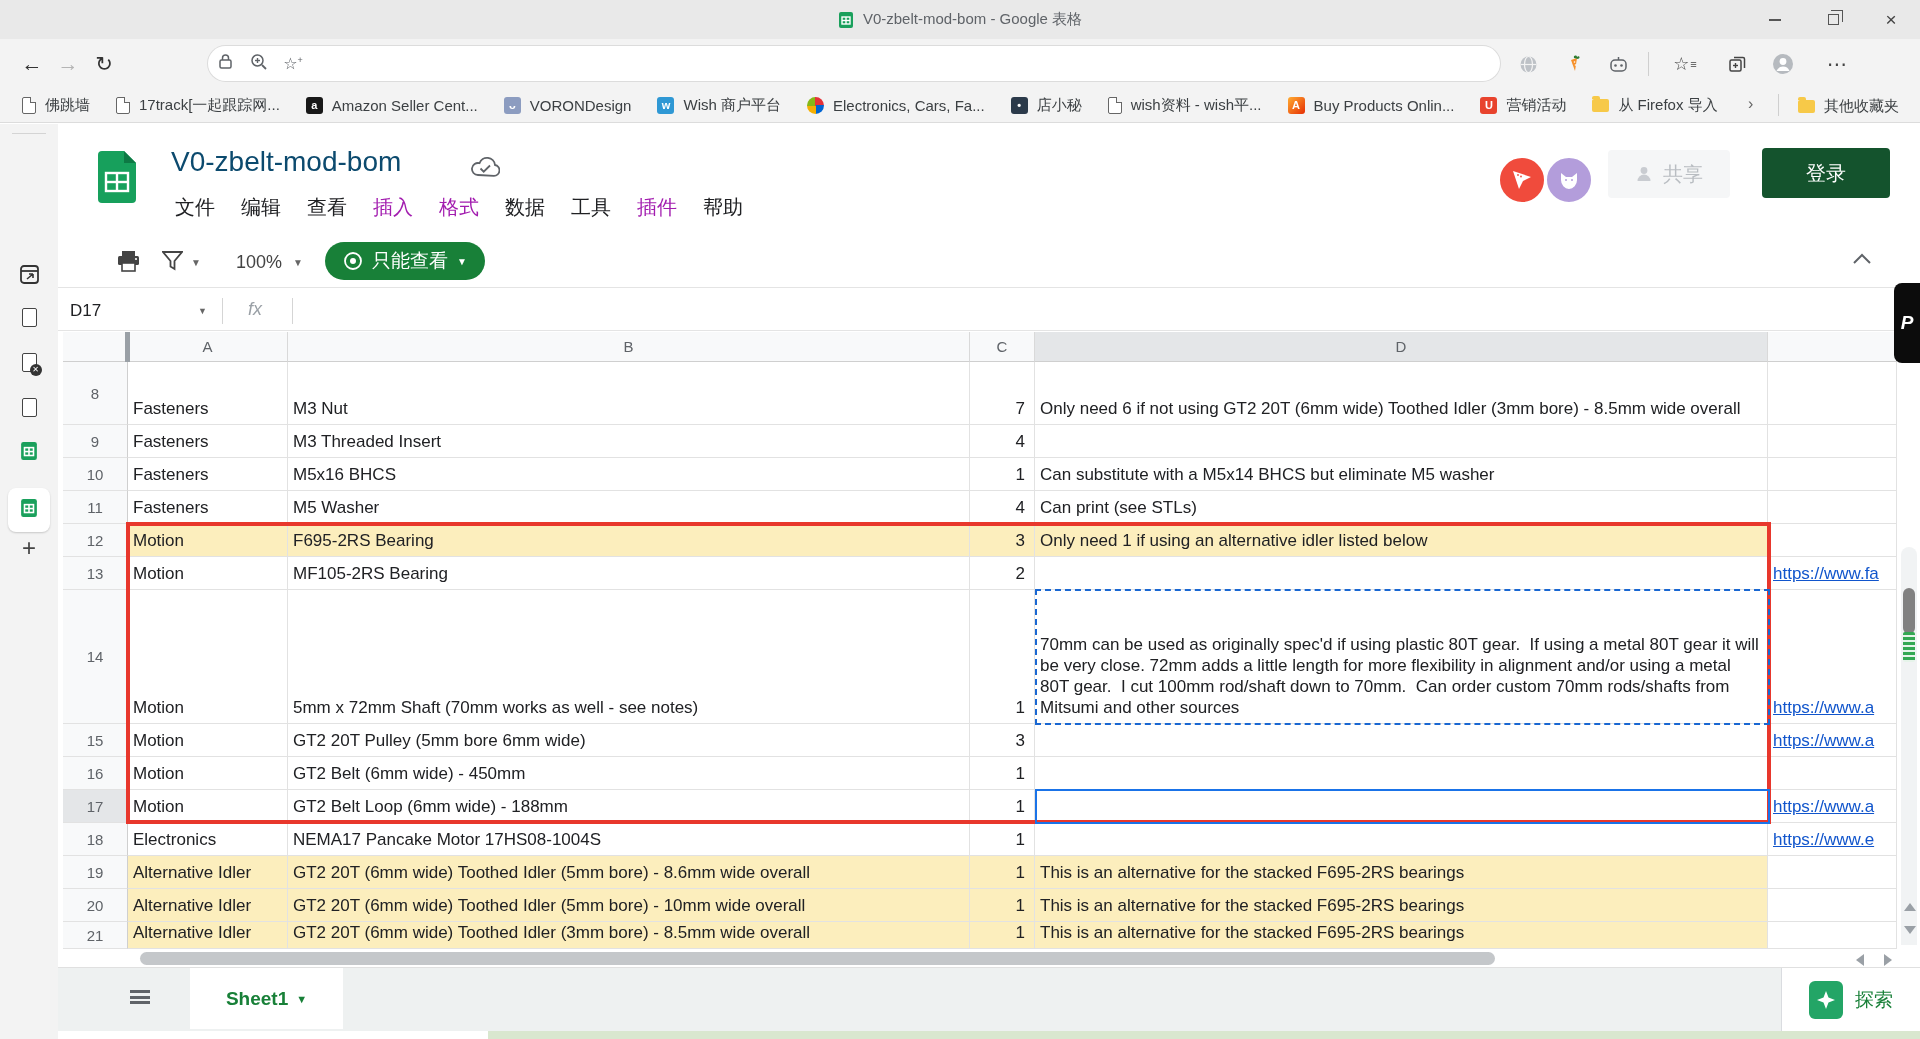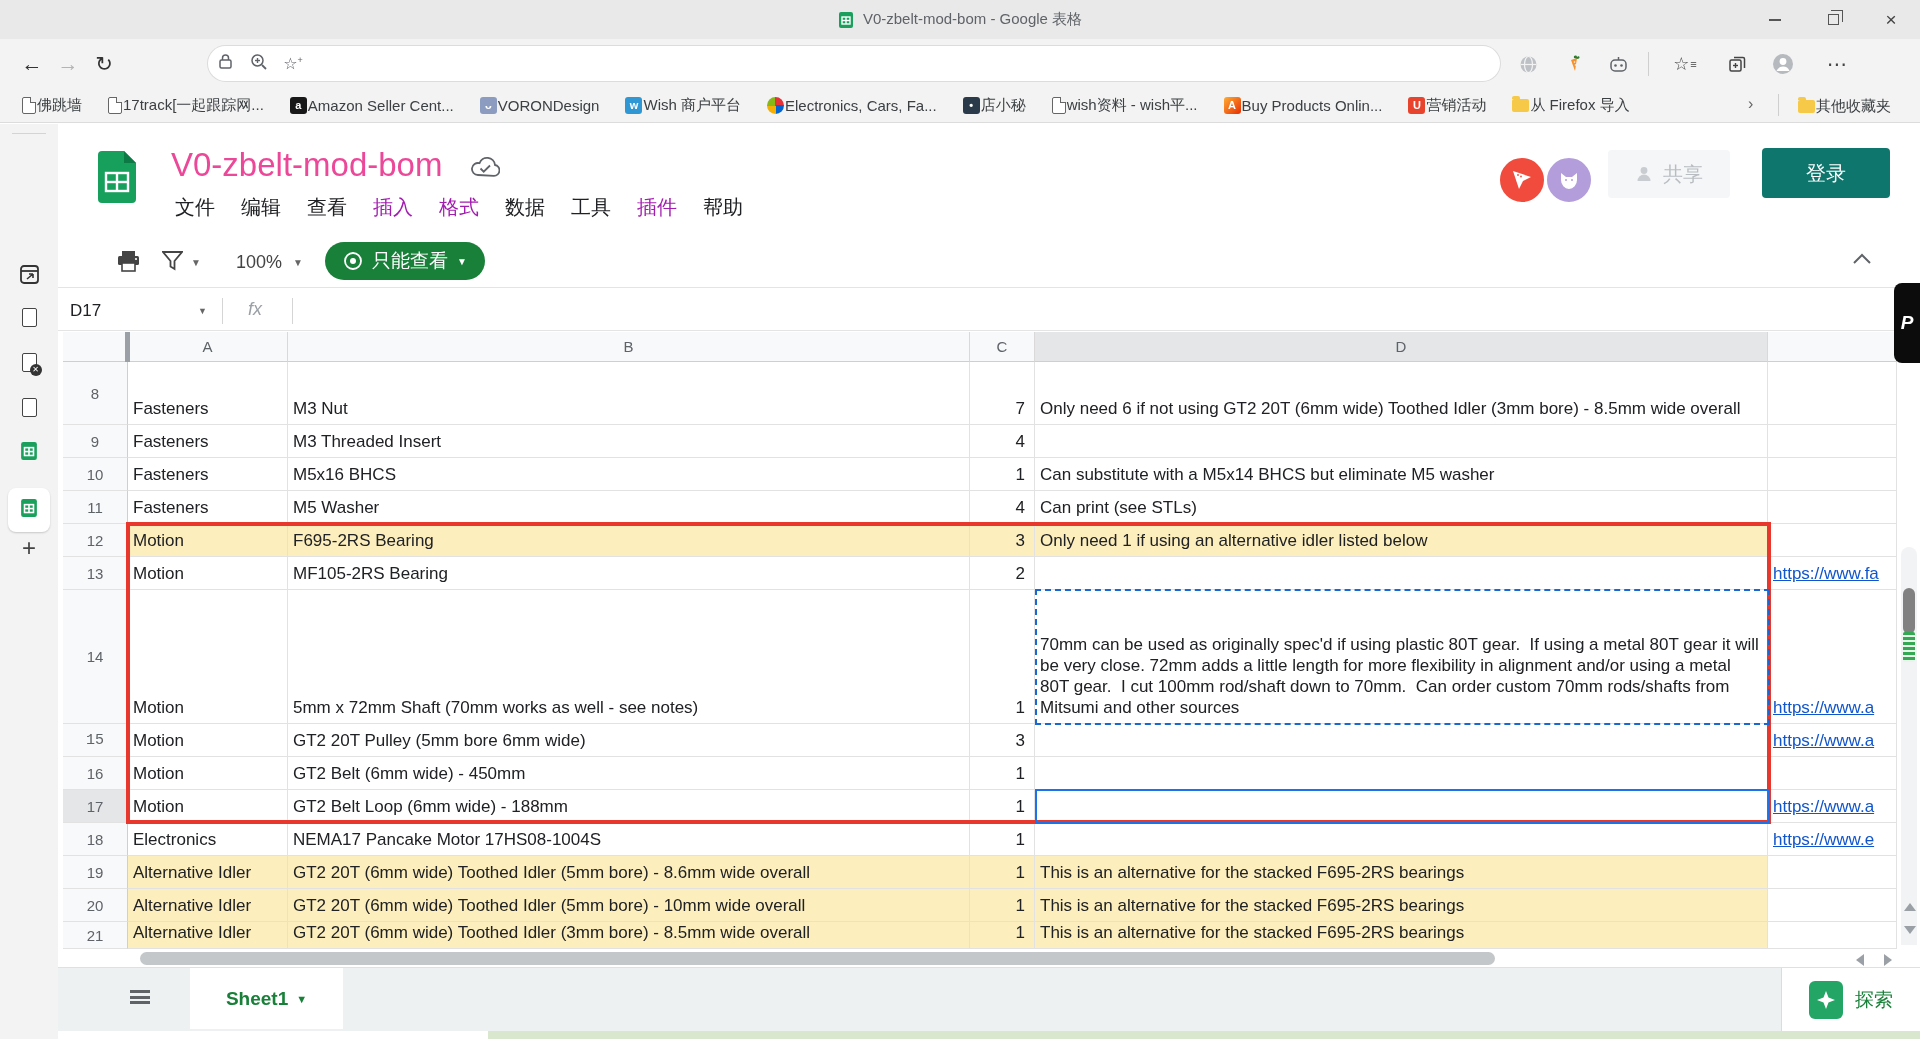--- a/index.html
+++ b/index.html
@@ -16,38 +16,38 @@
   .restore:before{content:"";position:absolute;left:2px;top:-5px;width:11px;height:11px;border:1.5px solid #555;border-left:none;border-bottom:none}
   .navbar{left:0;top:39px;width:1920px;height:49px;background:#f3f3f3;display:flex;align-items:center}
   .navic{font-size:21px;color:#333;width:36px;text-align:center}
   .navic.dis{color:#b4b4b4}
   .urlpill{position:absolute;left:208px;top:46px;width:1292px;height:35px;background:#fff;border-radius:18px;display:flex;align-items:center;box-shadow:0 0 0 1px #dcdcdc}
   .url{font-size:16px;color:#333;white-space:nowrap;overflow:hidden;flex:1}
   .pillic{width:34px;text-align:center;color:#5f6368;font-size:16px;flex:0 0 auto}
   .extic{position:absolute;top:50px;width:30px;height:28px;display:flex;align-items:center;justify-content:center}
   .vsep{position:absolute;top:52px;width:1px;height:24px;background:#cfcfcf}
   .bmbar{left:0;top:88px;width:1920px;height:35px;background:#f3f3f3;border-bottom:1px solid #dcdcdc;display:flex;align-items:center;gap:26px;padding-left:22px}
-  .bm{display:flex;align-items:center;gap:1px;font-size:15px;color:#3c4043;white-space:nowrap}
+  .bm{display:flex;align-items:center;gap:9px;font-size:15px;color:#3c4043;white-space:nowrap}
   .bm-ic{width:17px;height:17px;border-radius:3px;display:flex;align-items:center;justify-content:center;font-size:11px;color:#fff;font-weight:bold;flex:0 0 auto}
   .ic-page{width:14px;height:17px;border:1.5px solid #666;border-radius:2px;background:#fff;position:relative}
   .ic-page:before{content:"";position:absolute;right:-1px;top:-1px;width:5px;height:5px;background:#f3f3f3;border-left:1.5px solid #666;border-bottom:1.5px solid #666}
   .ic-folder{width:17px;height:13px;background:#f7c948;border-radius:2px;position:relative}
   .ic-folder:before{content:"";position:absolute;left:0;top:-3px;width:8px;height:3px;background:#f7c948;border-radius:2px 2px 0 0}
   
   .sidebar{left:0;top:124px;width:58px;height:915px;background:#f3f3f3}
   .sbi{position:absolute;left:19px;width:20px;height:20px;display:flex;align-items:center;justify-content:center}
   .sb-page{width:15px;height:19px;border:1.7px solid #444;border-radius:2px;background:#fff;position:relative}
   .badge-x{position:absolute;right:-6px;bottom:-5px;width:12px;height:12px;border-radius:50%;background:#333;color:#fff;font-size:8px;display:flex;align-items:center;justify-content:center}
   .sb-active{position:absolute;left:8px;top:364px;width:42px;height:44px;background:#fff;border-radius:8px;box-shadow:0 1px 2px rgba(0,0,0,.18)}
   
   .menu-item{font-size:20px;color:#202124}
   .menu-item.disabled{color:#a21caf}
   .viewpill{position:absolute;left:325px;top:242px;width:160px;height:38px;background:#188038;border-radius:19px;color:#fff;display:flex;align-items:center;justify-content:center;gap:9px;font-size:19px}
   .sharebtn{position:absolute;left:1608px;top:150px;width:122px;height:48px;background:#f5f6f7;border-radius:4px;color:#b9bdc2;font-size:20px;display:flex;align-items:center;justify-content:center;gap:10px}
-  .signinbtn{position:absolute;left:1762px;top:148px;width:128px;height:50px;background:#0f766e;border-radius:4px;color:#fff;font-size:20px;display:flex;align-items:center;justify-content:center}
+  .signinbtn{position:absolute;left:1762px;top:148px;width:128px;height:50px;background:#14532d;border-radius:4px;color:#fff;font-size:20px;display:flex;align-items:center;justify-content:center}
   .avatar{position:absolute;top:156px;width:48px;height:48px;border-radius:50%;border:2px solid #fff;display:flex;align-items:center;justify-content:center}
   .hline{position:absolute;left:58px;width:1862px;height:1px;background:#e4e4e4}
   
   .namebox{position:absolute;left:70px;top:298px;width:125px;height:26px;font-size:17px;color:#202124;display:flex;align-items:center}
   .fx{font-style:italic;color:#9aa0a6;font-size:18px}
   .fdiv{position:absolute;top:298px;width:1px;height:26px;background:#d5d5d5}
   
   .grid{position:absolute;left:63px;top:332px;width:1834px;height:617px;overflow:hidden;font-size:17px}
   .grow{display:flex}
   .gc{border-right:1px solid #e2e2e2;border-bottom:1px solid #e2e2e2;display:flex;align-items:flex-end;overflow:hidden;padding:0 5px 5px 5px;line-height:21px;background:#fff}
@@ -259,21 +259,21 @@
 
 <div class="abs" style="left:98px;top:151px">
   <svg width="38" height="52" viewBox="0 0 38 52">
       <path d="M4 0 h22 l12 12 v36 a4 4 0 0 1 -4 4 H4 a4 4 0 0 1 -4-4 V4 a4 4 0 0 1 4-4 Z" fill="#17a05c"></path>
       <path d="M26 0 l12 12 h-12 Z" fill="#0d7944"></path>
       <rect x="8" y="22" width="22" height="18" fill="none" stroke="#fff" stroke-width="2.4"></rect>
       <line x1="8" y1="31" x2="30" y2="31" stroke="#fff" stroke-width="2.4"></line>
       <line x1="19" y1="22" x2="19" y2="40" stroke="#fff" stroke-width="2.4"></line>
     </svg>
 </div>
-<div class="abs" style="left:171px;top:146px;font-size:33px;color:#ec4899">V0-zbelt-mod-bom</div>
+<div class="abs" style="left:171px;top:146px;font-size:28px;color:#0c4a6e">V0-zbelt-mod-bom</div>
 <div class="abs" style="left:470px;top:155px">
   <svg width="30" height="24" viewBox="0 0 30 24">
       <path d="M8 20 a6 6 0 1 1 1.5-11.8 A8 8 0 0 1 25 10 a5.5 5.5 0 0 1 -1 10.9 Z" fill="none" stroke="#5f6368" stroke-width="1.8"></path>
       <path d="M10.5 13.5 l3.2 3.2 L20 10.5" fill="none" stroke="#5f6368" stroke-width="1.8"></path>
     </svg>
 </div>
 <div class="abs" style="left:175px;top:194px;display:flex;gap:26px" id="menubar">
     <span class="menu-item">文件</span>
     <span class="menu-item">编辑</span>
     <span class="menu-item">查看</span>
@@ -414,21 +414,21 @@
       <div class="gc rh" style="width: 65px; height: 134px;">14</div>
       <div class="gc " style="width: 160px; height: 134px;">Motion</div>
       <div class="gc " style="width: 682px; height: 134px;">5mm x 72mm Shaft (70mm works as well - see notes)</div>
       <div class="gc qty" style="width: 65px; height: 134px;">1</div>
       <div class="gc note" style="width: 733px; height: 134px;">70mm can be used as originally spec'd if using plastic 80T gear.  If using a metal 80T gear it will be very close. 72mm adds a little length for more flexibility in alignment and/or using a metal 80T gear.  I cut 100mm rod/shaft down to 70mm.  Can order custom 70mm rods/shafts from Mitsumi and other sources</div>
       <div class="gc linkcell" style="width: 129px; height: 134px;">
         <a href="#">https://www.a</a>
       </div>
     </div>
     <div class="grow">
-      <div class="gc rh" style="width: 65px; height: 33px; font-family: Liberation Mono, monospace;">15</div>
+      <div class="gc rh" style="width: 65px; height: 33px;">15</div>
       <div class="gc " style="width: 160px; height: 33px;">Motion</div>
       <div class="gc " style="width: 682px; height: 33px;">GT2 20T Pulley (5mm bore 6mm wide)</div>
       <div class="gc qty" style="width: 65px; height: 33px;">3</div>
       <div class="gc note" style="width: 733px; height: 33px;"></div>
       <div class="gc linkcell" style="width: 129px; height: 33px;">
         <a href="#">https://www.a</a>
       </div>
     </div>
     <div class="grow">
       <div class="gc rh" style="width: 65px; height: 33px;">16</div>

